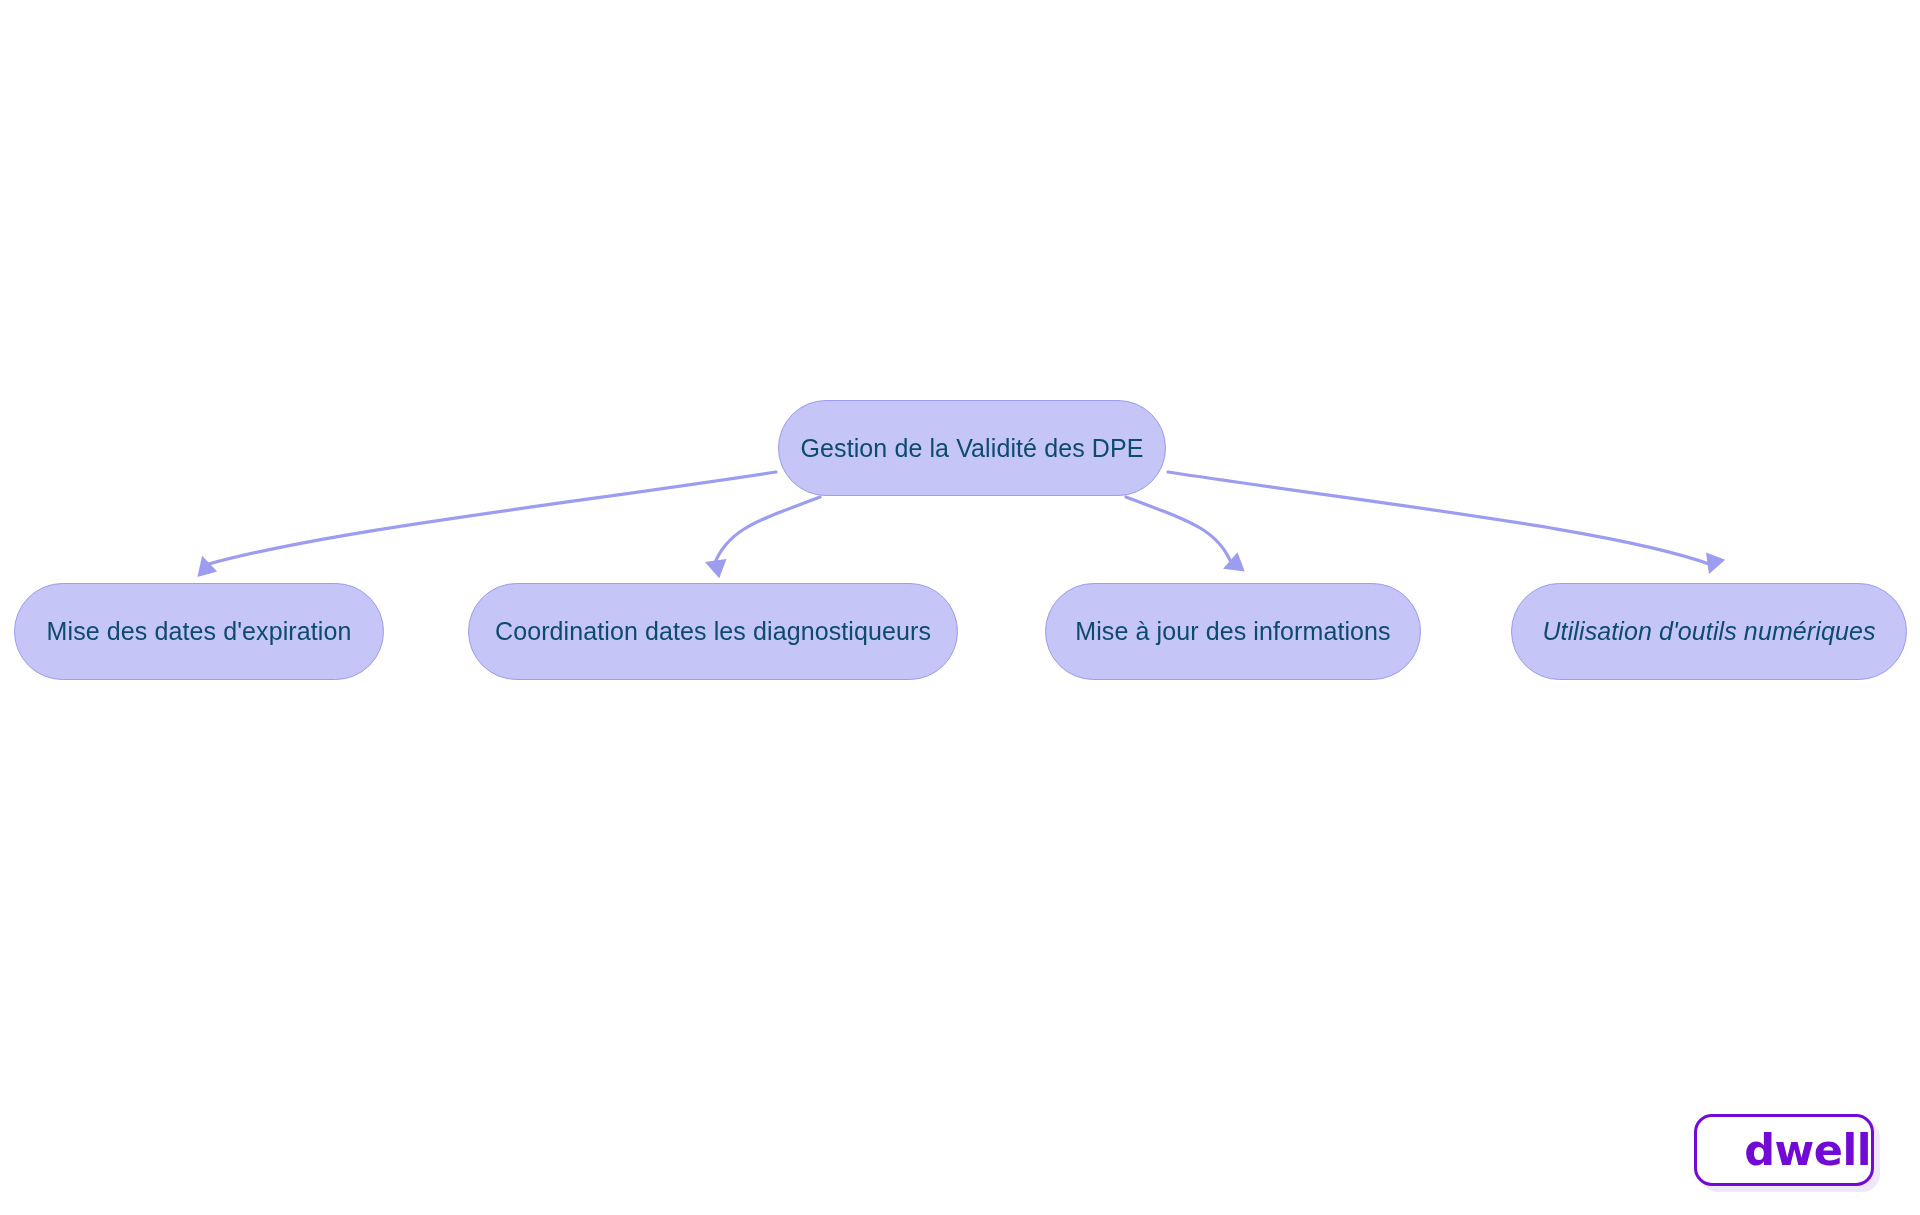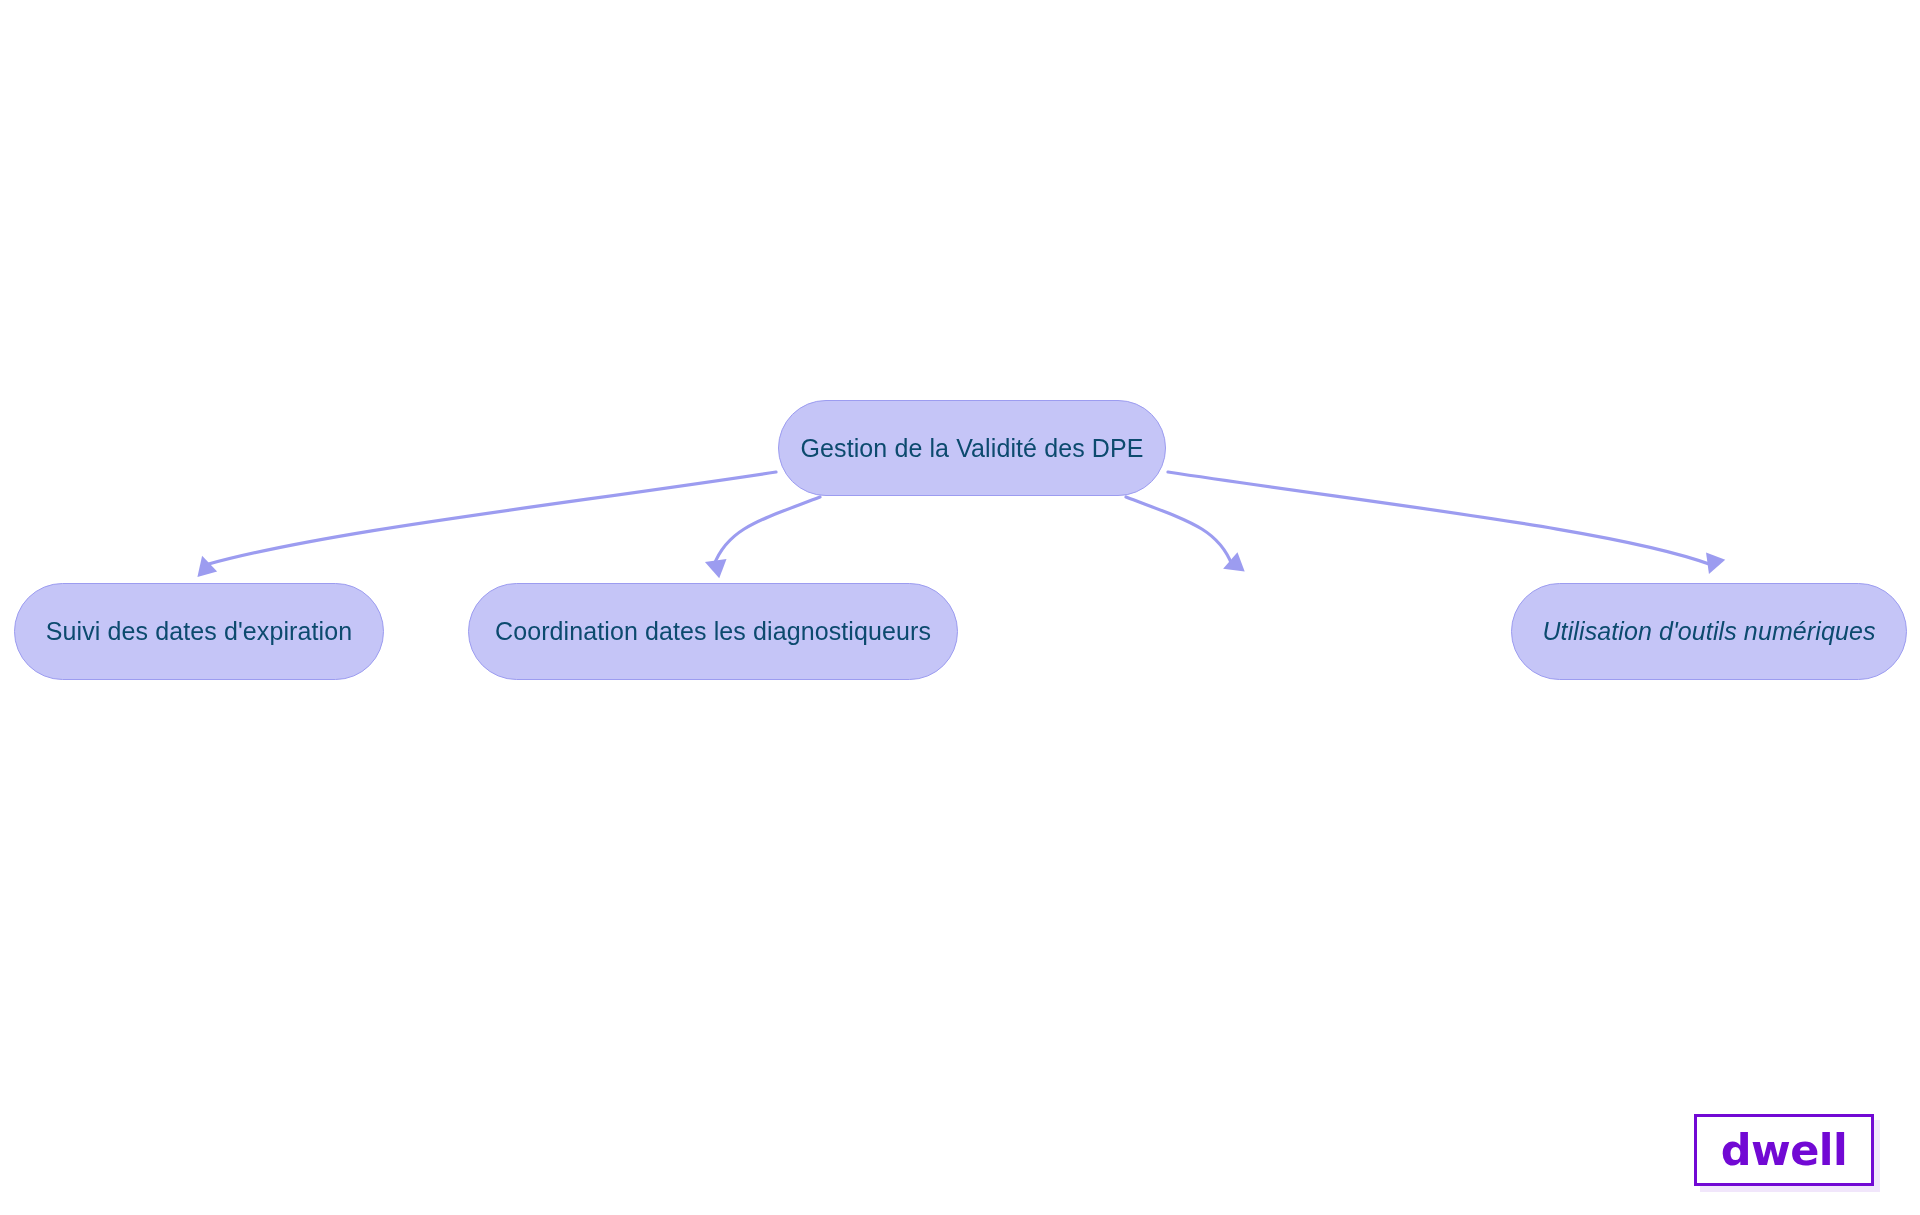--- a/index.html
+++ b/index.html
@@ -90,24 +90,24 @@
 
   #brand-badge {
     position: absolute;
     left: 1694px;
     top: 1114px;
     width: 180px;
     height: 72px;
     box-sizing: border-box;
     background: #ffffff;
     border: 3px solid #7209d4;
-    border-radius: 0;
+    border-radius: 18px;
     display: flex;
     align-items: center;
-    justify-content: center;
+    justify-content: flex-end;
     box-shadow: 6px 6px 0 rgba(114, 9, 212, 0.10);
   }
   #brand-text {
     font-family: "DejaVu Sans", sans-serif;
     font-size: 43px;
     font-weight: 700;
     color: #7209d4;
     letter-spacing: -0.5px;
     line-height: 1;
   }
@@ -131,27 +131,30 @@
     <path d="M 1126,497 C 1186,520 1218,528 1232,565" fill="none" stroke="#9c9cf0" stroke-width="3.2" stroke-linecap="round" marker-end="url(#arrowhead)"></path>
 
     <path d="M 1168,472 C 1386,505 1618,530 1712,565" fill="none" stroke="#9c9cf0" stroke-width="3.2" stroke-linecap="round" marker-end="url(#arrowhead)"></path>
   </svg>
 
   <div class="node" id="root-node">
     <span class="node-label">Gestion de la Validité des DPE</span>
   </div>
 
   <div class="node" id="child-node-0">
-    <span class="node-label">Suivi des dates d'expiration</span>
+    <span class="node-label">Mise des dates d'expiration</span>
   </div>
 
   <div class="node" id="child-node-1">
     <span class="node-label">Coordination dates les diagnostiqueurs</span>
   </div>
 
+  <div class="node" id="child-node-2">
+    <span class="node-label">Mise à jour des informations</span>
+  </div>
 
   <div class="node" id="child-node-3">
     <span class="node-label">Utilisation d'outils numériques</span>
   </div>
 
   <div id="brand-badge">
     <span id="brand-text">dwell</span>
   </div>
 
 </div>

